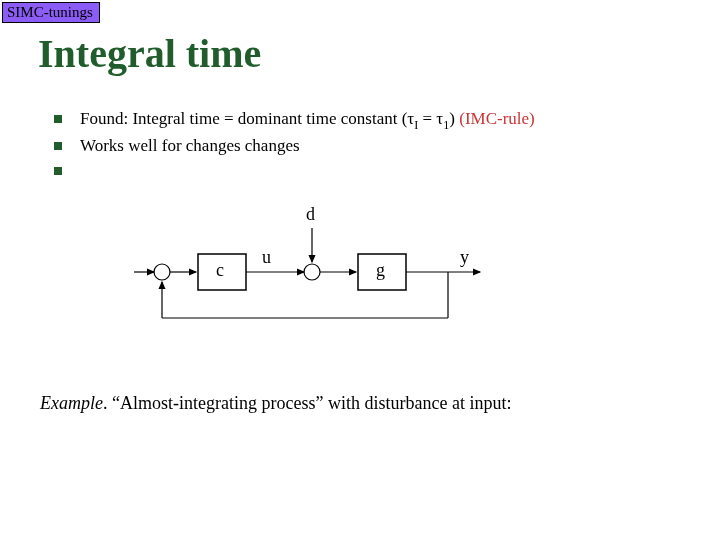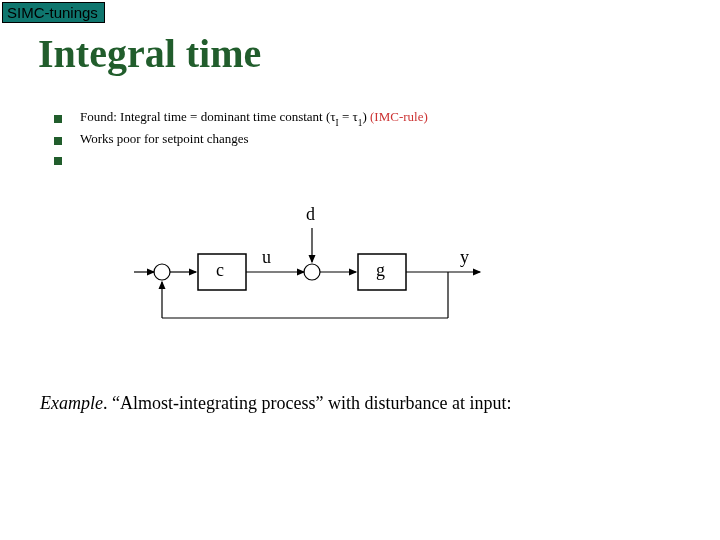--- a/index.html
+++ b/index.html
@@ -9,40 +9,40 @@
     height: 540px;
     background: #ffffff;
     font-family: "Times New Roman", Times, serif;
     color: #000000;
     overflow: hidden;
   }
   .tag {
     position: absolute;
     top: 2px;
     left: 2px;
-    background: #0f766e;
+    background: #8b5cf6;
     border: 1px solid #000;
     padding: 1px 6px 1px 4px;
-    font-family: Liberation Sans, sans-serif;
+    font-family: Liberation Serif, serif;
     font-size: 15px;
   }
   .title {
     position: absolute;
     top: 30px;
     left: 38px;
     font-size: 40px;
     font-weight: bold;
     color: #215d2c;
   }
   .bullets {
     position: absolute;
     top: 108px;
     left: 54px;
     right: 20px;
-    font-size: 13px;
+    font-size: 17px;
     line-height: 1.35;
   }
   .bullet-row {
     display: flex;
     align-items: flex-start;
     margin-bottom: 2px;
   }
   .sq {
     width: 8px;
     height: 8px;
@@ -88,21 +88,21 @@
 
 <div class="bullets">
   <div class="bullet-row">
     <div class="sq"></div>
     <div>
       <span>Found: Integral time = dominant time constant (</span><span>τ</span><span class="sub">I</span><span> = </span><span>τ</span><span class="sub">1</span><span>) </span><span class="red">(IMC-rule)</span>
     </div>
   </div>
   <div class="bullet-row">
     <div class="sq"></div>
-    <div>Works poor for setpoint changes</div>
+    <div>Works well for changes changes</div>
   </div>
   <div class="bullet-row">
     <div class="sq"></div>
   </div>
 </div>
 
 <div class="diagram">
   <svg width="380" height="140">
     <defs>
       <marker id="ah" markerWidth="8" markerHeight="8" refX="6" refY="3" orient="auto">

